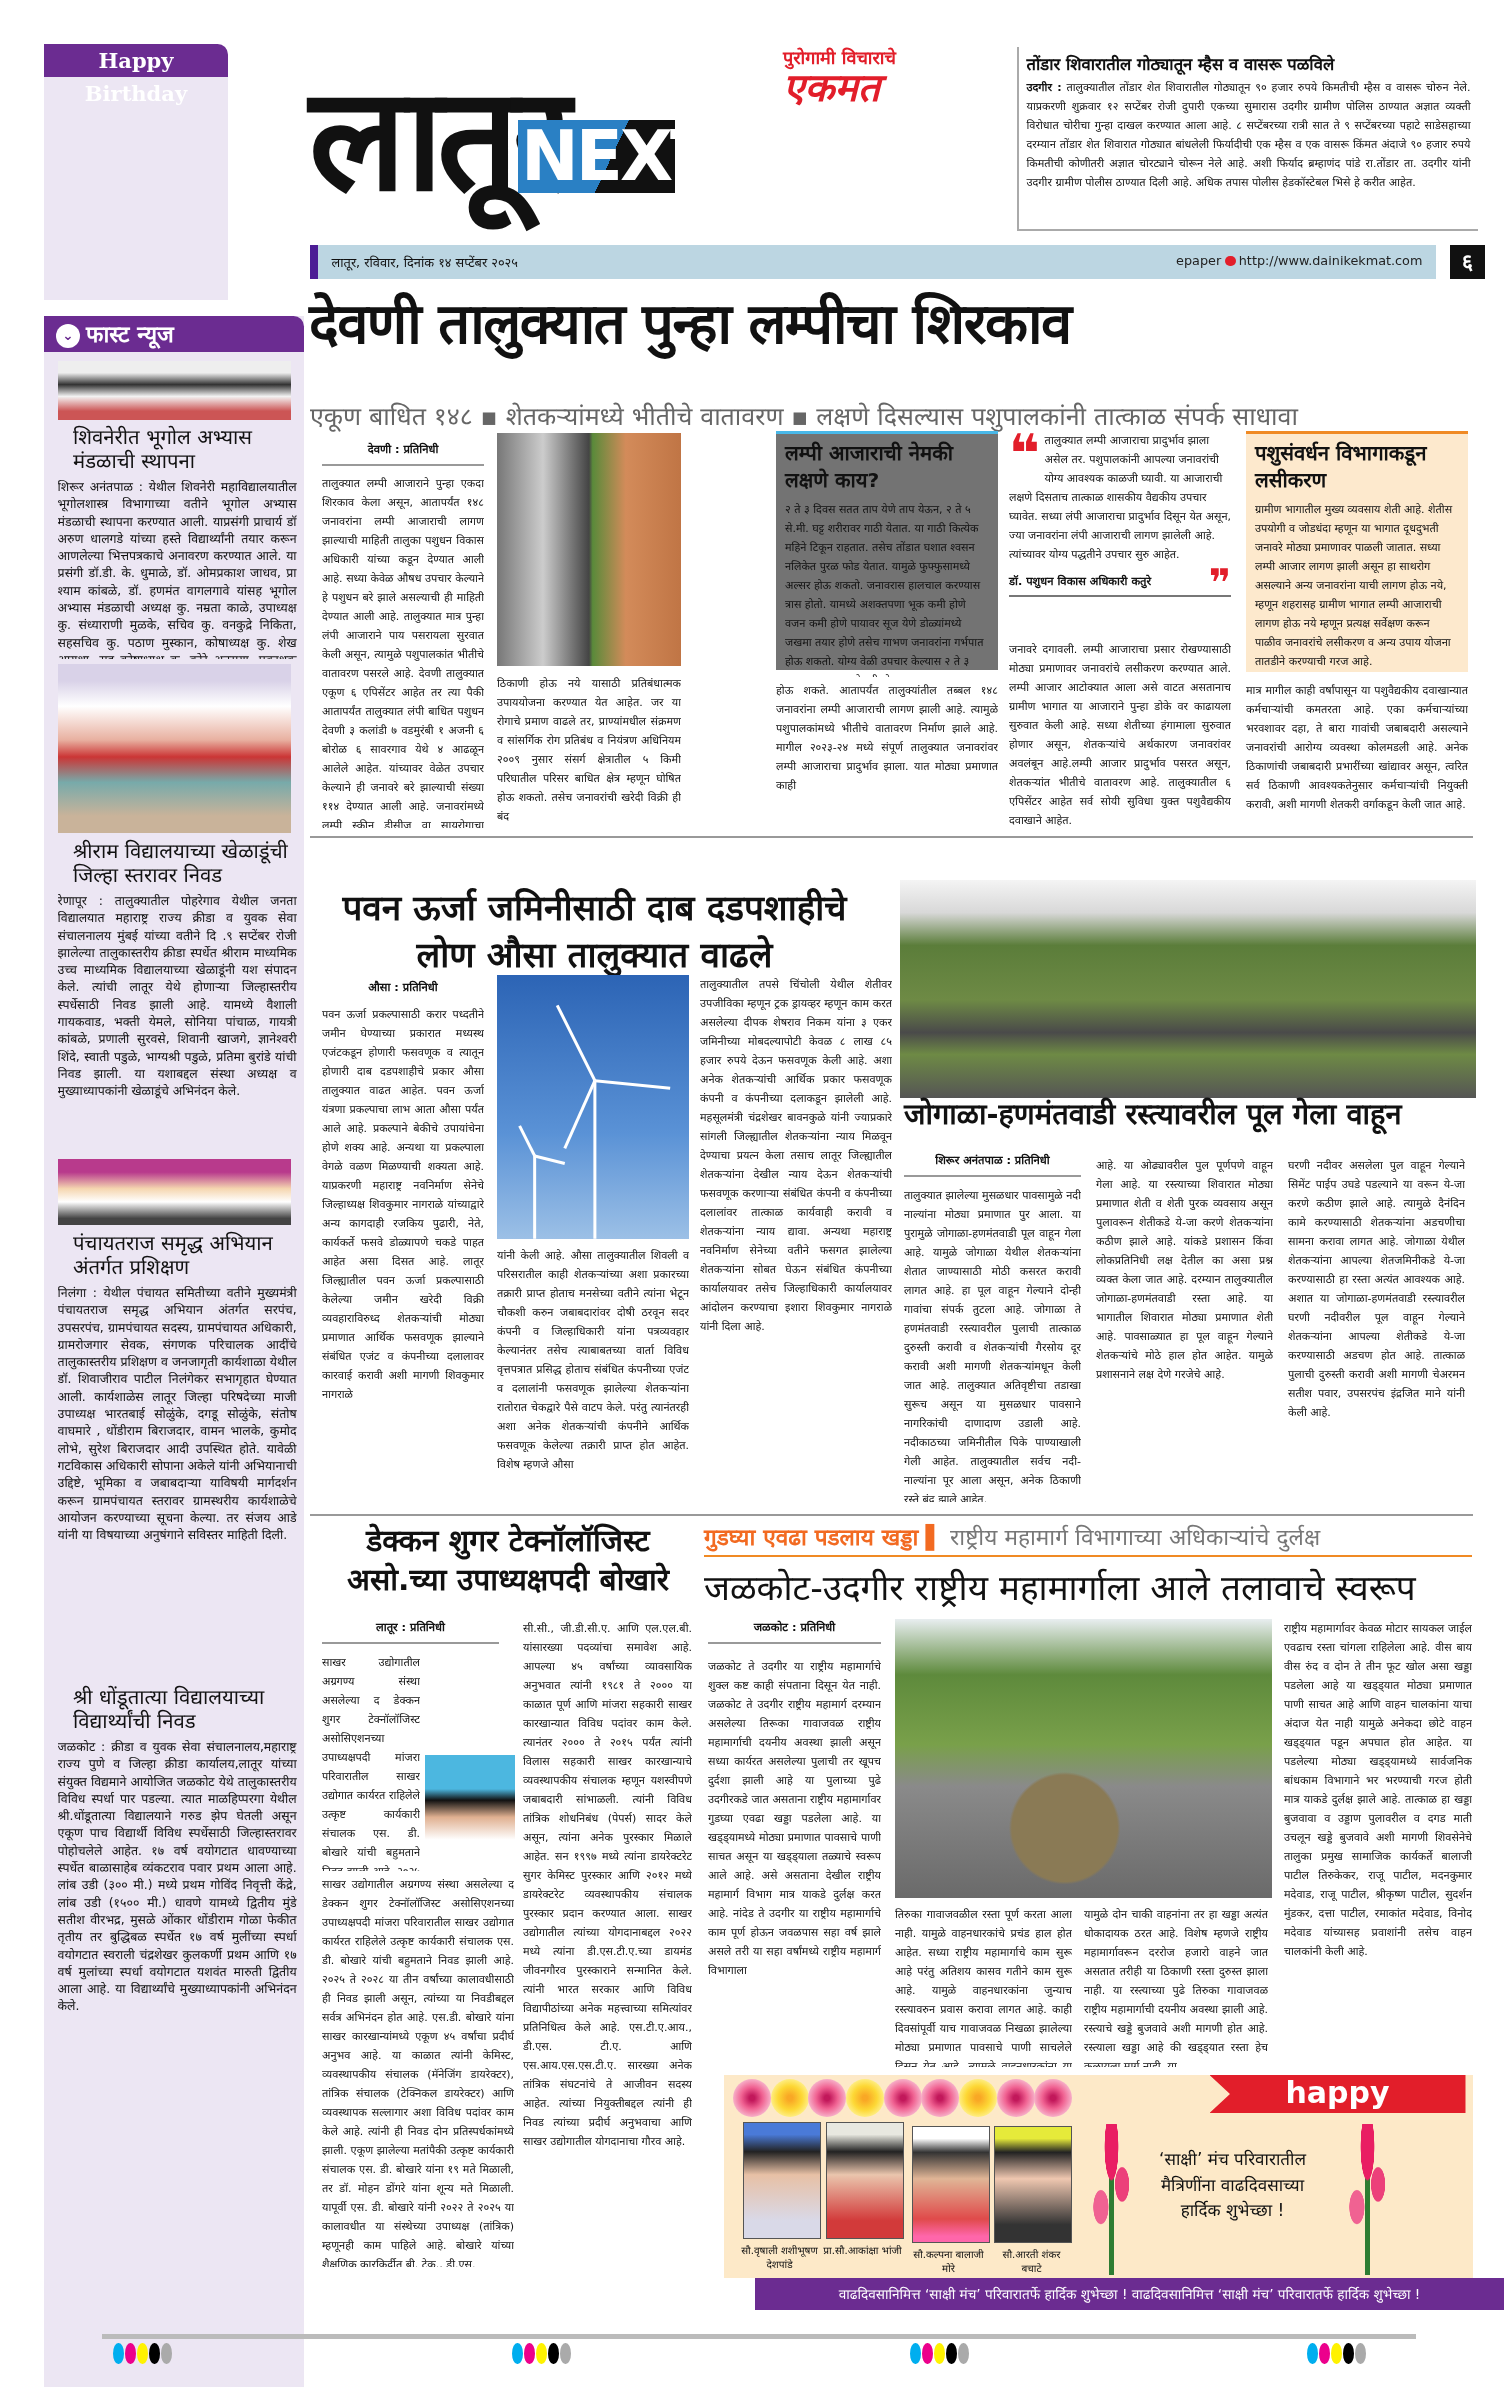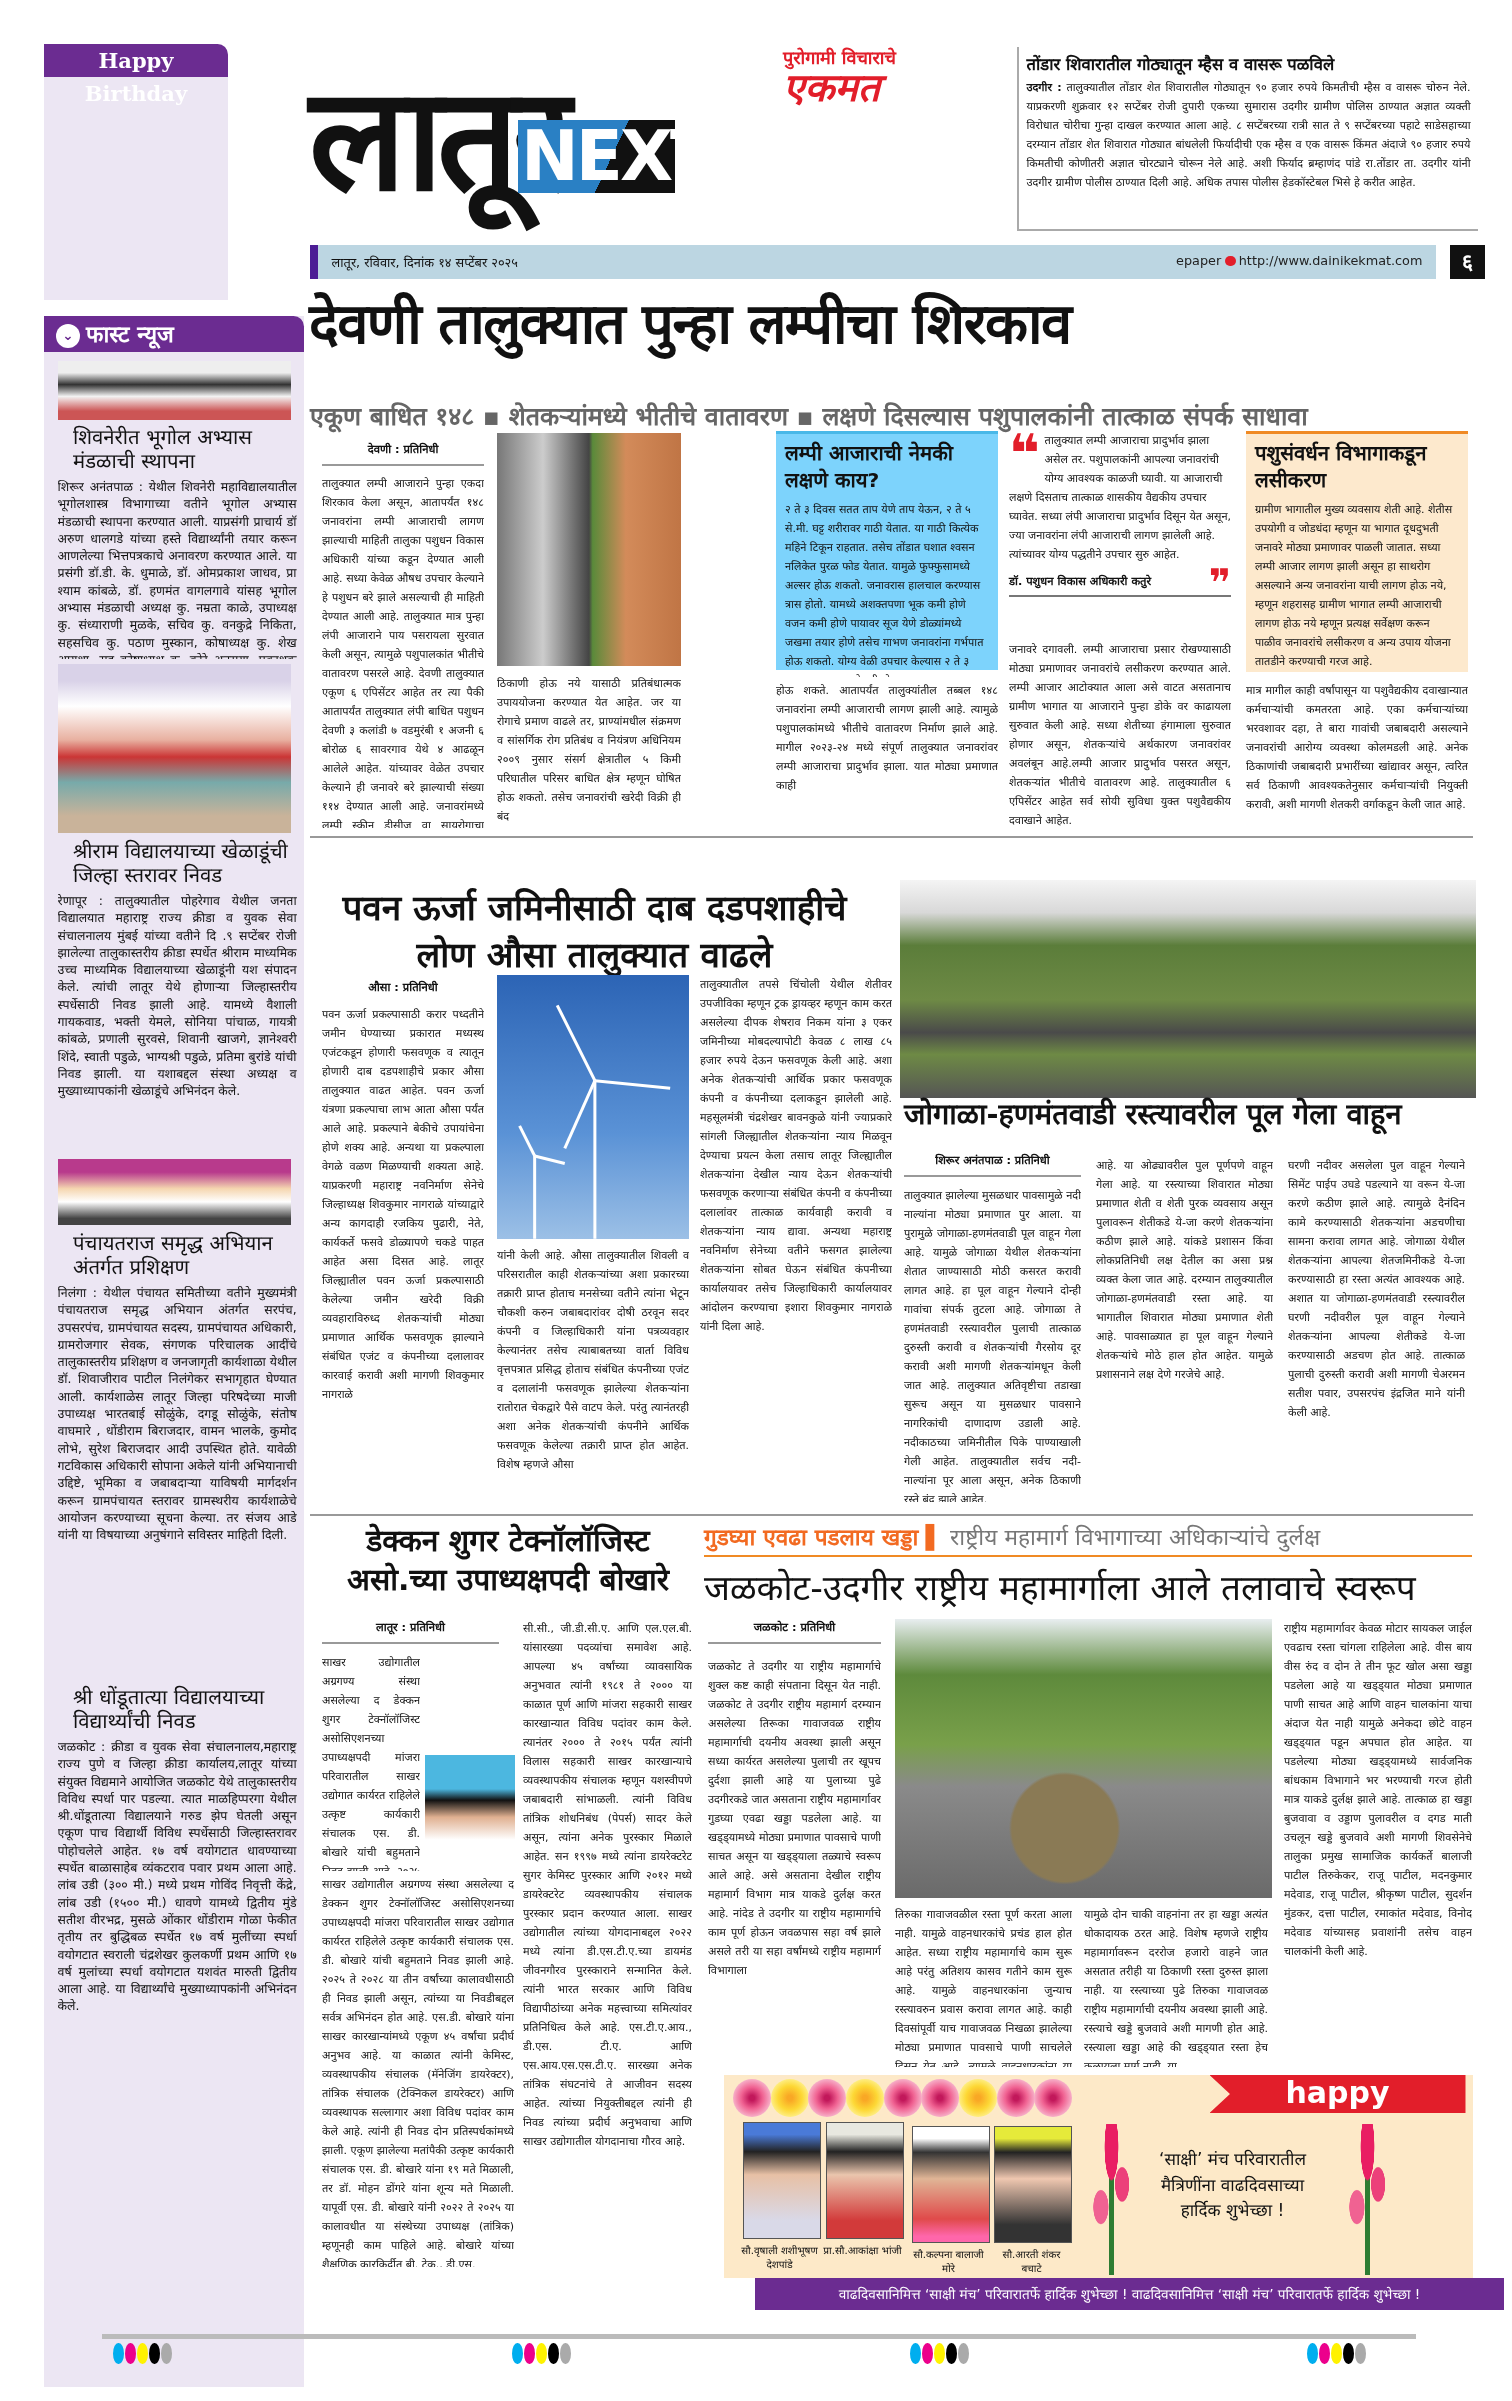--- a/index.html
+++ b/index.html
@@ -32,24 +32,24 @@
 #dateband{left:310px;top:245px;width:1126px;height:34px;background:#bcd6e2;border-left:8px solid #4c1d95}
 #dateband .d{position:absolute;left:13.6px;top:7.5px;font-size:12.8px}
 #dateband .e{position:absolute;right:13.6px;top:7.5px;font-size:12.8px;color:#222}
 .rdot{display:inline-block;width:10.5px;height:10.5px;border-radius:50%;background:#e21e2a;vertical-align:middle;margin-right:3px}
 #pageno{left:1450px;top:245px;width:35px;height:34px;background:#111;color:#fff;font-size:21px;text-align:center;line-height:34px;font-weight:bold}
 #topbox{left:1017px;top:47px;width:461px;height:184px;border-left:2.3px solid #aaa;border-bottom:2.3px solid #aaa}
 #topbox .h{font-size:16.6px;font-weight:bold;padding:4.5px 7.5px 0}
 #topbox .t{font-size:11px;line-height:19px;padding:3px 7.5px;text-align:justify}
 
 #lead{left:309px;top:286px;font-size:56px;font-weight:900;letter-spacing:-1.5px;line-height:75px;white-space:nowrap}
-#sub{left:310px;top:398px;color:#666;font-size:25px;font-weight:bold;white-space:nowrap}
+#sub{left:310px;top:398px;color:#666;font-size:25px;font-weight:normal;white-space:nowrap}
 .col{position:absolute;font-size:11px;line-height:19px;text-align:justify}
 .byline{position:absolute;font-size:11.3px;font-weight:bold;text-align:center;border-bottom:2.3px solid #999;padding-bottom:7.5px}
-.boxblue{position:absolute;background:#7dd3fc;border-top:3.8px solid #49b8e8}
+.boxblue{position:absolute;background:#737373;border-top:3.8px solid #49b8e8}
 .boxorange{position:absolute;background:#fde9cd;border-top:3.8px solid #f08a24}
 .bh{font-size:22.6px;font-weight:bold;line-height:33px;padding:6px 9px}
 .bt{font-size:11px;line-height:19px;padding:0 9px}
 .quote{position:absolute;font-size:11px;line-height:19px}
 .qmark{color:#e21e2a;font-size:53px;font-weight:bold;line-height:45px}
 
 .h2{position:absolute;font-size:35px;font-weight:bold;text-align:center;line-height:47px}
 .caption-head{position:absolute;font-size:29px;font-weight:bold;white-space:nowrap}
 .kicker{position:absolute;font-size:22.6px;white-space:nowrap;border-bottom:2.3px solid #f08a24;padding-bottom:3px}
 .kicker .o{color:#f26a21;font-weight:bold}

